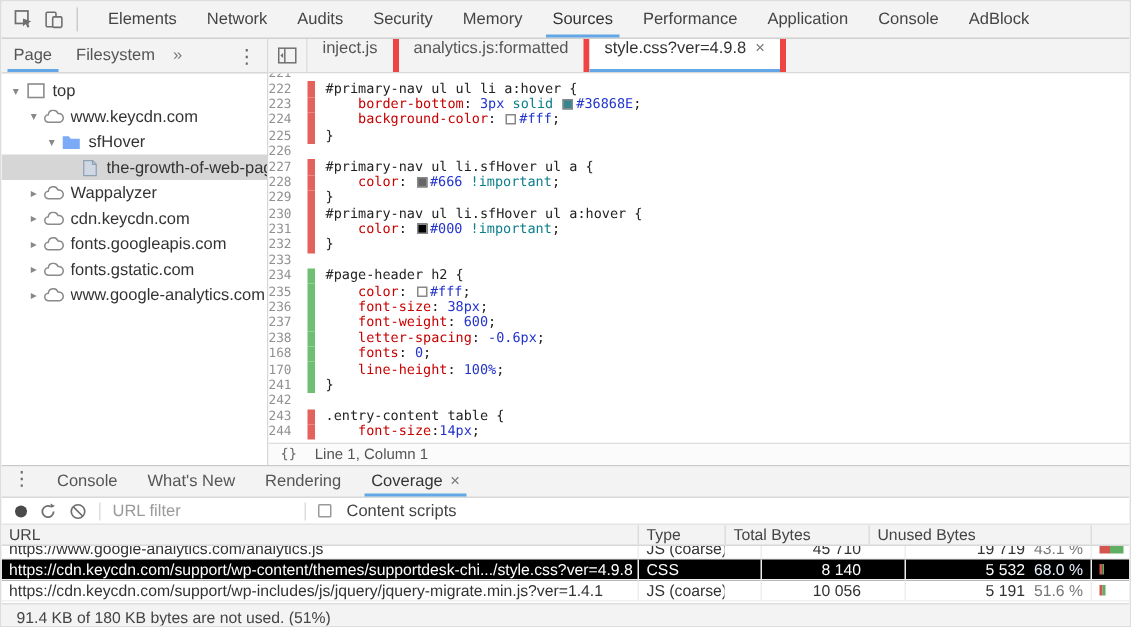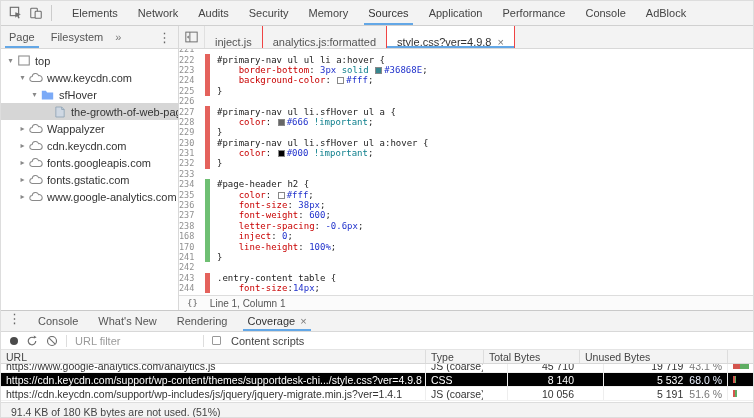--- a/index.html
+++ b/index.html
@@ -29,21 +29,21 @@
   .tree { flex:1; overflow:hidden; padding-top:3px; }
   .tree-row { height:17px; display:flex; align-items:center; font-size:11px; color:#333; white-space:nowrap; overflow:hidden; }
   .tree-row.selected { background:#d6d6d6; }
   .twisty { width:11px; text-align:center; color:#888; font-size:8px; flex:0 0 11px; }
   .ticon { width:15px; height:13px; flex:0 0 15px; display:inline-flex; align-items:center; justify-content:center; margin-right:4px; }
   .tlabel { overflow:hidden; text-overflow:clip; }
 
   .editor { flex:1; display:flex; flex-direction:column; min-width:0; }
   .editor-tabs { height:23px; background:#f3f3f3; border-bottom:1px solid #d8d8d8; display:flex; align-items:stretch; font-size:11px; color:#555; }
   .pane-btn { width:26px; display:flex; align-items:center; justify-content:center; border-right:1px solid #e0e0e0; }
-  .ed-tab { display:flex; align-items:flex-end; padding:0 10px; position:relative; border-right:1px solid #ef4444; }
+  .ed-tab { display:flex; align-items:flex-start; padding:0 10px; position:relative; border-right:4px solid #ef4444; }
   .ed-tab.active { background:#fff; color:#333; }
   .ed-tab.active::after { content:""; position:absolute; left:0; right:0; bottom:0; height:2px; background:#63a7e6; }
   .ed-close { margin-left:6px; color:#777; font-size:11px; }
 
   .code-area { flex:1; overflow:hidden; background:#fff; position:relative; }
   .code-scroll { margin-top:-5px; }
   .cl { display:flex; height:10.4px; align-items:center; font-family:"DejaVu Sans Mono", monospace; font-size:9px; white-space:pre; }
   .ln { width:26px; flex:0 0 26px; text-align:left; color:#909090; font-size:8.5px; padding-right:3px; }
   .cov { width:5px; flex:0 0 5px; height:100%; margin-right:7px; }
   .cov-unused { background:#e4625c; }
@@ -117,22 +117,22 @@
       </span>
       <span class="tb-divider"></span>
     </div>
     <div class="main-tabs">
         <div class="main-tab">Elements</div>
         <div class="main-tab">Network</div>
         <div class="main-tab">Audits</div>
         <div class="main-tab">Security</div>
         <div class="main-tab">Memory</div>
         <div class="main-tab active">Sources</div>
+        <div class="main-tab">Performance</div>
         <div class="main-tab">Application</div>
-        <div class="main-tab">Performance</div>
         <div class="main-tab">Console</div>
         <div class="main-tab">AdBlock</div>
       </div>
   </div>
 
   <div class="middle">
 
     <div class="navigator">
       <div class="nav-header">
         <span class="nav-tabs-holder" style="display:flex;height:100%">
@@ -264,21 +264,21 @@
             <div class="cl"><span class="ln">229</span><span class="cov cov-unused"></span><span class="ct"><span class="tk-pl">}</span></span></div>
             <div class="cl"><span class="ln">230</span><span class="cov cov-unused"></span><span class="ct"><span class="tk-sel">#primary-nav ul li.sfHover ul a:hover</span><span class="tk-pl"> {</span></span></div>
             <div class="cl"><span class="ln">231</span><span class="cov cov-unused"></span><span class="ct"><span class="tk-pl">    </span><span class="tk-prop">color</span><span class="tk-pl">: </span><span class="swatch" style="background: rgb(0, 0, 0);"></span><span class="tk-num">#000</span><span class="tk-pl"> </span><span class="tk-kw">!important</span><span class="tk-pl">;</span></span></div>
             <div class="cl"><span class="ln">232</span><span class="cov cov-unused"></span><span class="ct"><span class="tk-pl">}</span></span></div>
             <div class="cl"><span class="ln">233</span><span class="cov cov-none"></span><span class="ct"></span></div>
             <div class="cl"><span class="ln">234</span><span class="cov cov-used"></span><span class="ct"><span class="tk-sel">#page-header h2</span><span class="tk-pl"> {</span></span></div>
             <div class="cl"><span class="ln">235</span><span class="cov cov-used"></span><span class="ct"><span class="tk-pl">    </span><span class="tk-prop">color</span><span class="tk-pl">: </span><span class="swatch" style="background: rgb(255, 255, 255);"></span><span class="tk-num">#fff</span><span class="tk-pl">;</span></span></div>
             <div class="cl"><span class="ln">236</span><span class="cov cov-used"></span><span class="ct"><span class="tk-pl">    </span><span class="tk-prop">font-size</span><span class="tk-pl">: </span><span class="tk-num">38px</span><span class="tk-pl">;</span></span></div>
             <div class="cl"><span class="ln">237</span><span class="cov cov-used"></span><span class="ct"><span class="tk-pl">    </span><span class="tk-prop">font-weight</span><span class="tk-pl">: </span><span class="tk-num">600</span><span class="tk-pl">;</span></span></div>
             <div class="cl"><span class="ln">238</span><span class="cov cov-used"></span><span class="ct"><span class="tk-pl">    </span><span class="tk-prop">letter-spacing</span><span class="tk-pl">: </span><span class="tk-num">-0.6px</span><span class="tk-pl">;</span></span></div>
-            <div class="cl"><span class="ln">168</span><span class="cov cov-used"></span><span class="ct"><span class="tk-pl">    </span><span class="tk-prop">inject</span><span class="tk-pl">: </span><span class="tk-num">0</span><span class="tk-pl">;</span></span></div>
+            <div class="cl"><span class="ln">168</span><span class="cov cov-used"></span><span class="ct"><span class="tk-pl">    </span><span class="tk-prop">fonts</span><span class="tk-pl">: </span><span class="tk-num">0</span><span class="tk-pl">;</span></span></div>
             <div class="cl"><span class="ln">170</span><span class="cov cov-used"></span><span class="ct"><span class="tk-pl">    </span><span class="tk-prop">line-height</span><span class="tk-pl">: </span><span class="tk-num">100%</span><span class="tk-pl">;</span></span></div>
             <div class="cl"><span class="ln">241</span><span class="cov cov-used"></span><span class="ct"><span class="tk-pl">}</span></span></div>
             <div class="cl"><span class="ln">242</span><span class="cov cov-none"></span><span class="ct"></span></div>
             <div class="cl"><span class="ln">243</span><span class="cov cov-unused"></span><span class="ct"><span class="tk-sel">.entry-content table</span><span class="tk-pl"> {</span></span></div>
             <div class="cl"><span class="ln">244</span><span class="cov cov-unused"></span><span class="ct"><span class="tk-pl">    </span><span class="tk-prop">font-size</span><span class="tk-pl">:</span><span class="tk-num">14px</span><span class="tk-pl">;</span></span></div>
           </div>
       </div>
       <div class="status-bar">
         <span class="pp-btn">{}</span>
         <span>Line 1, Column 1</span>

